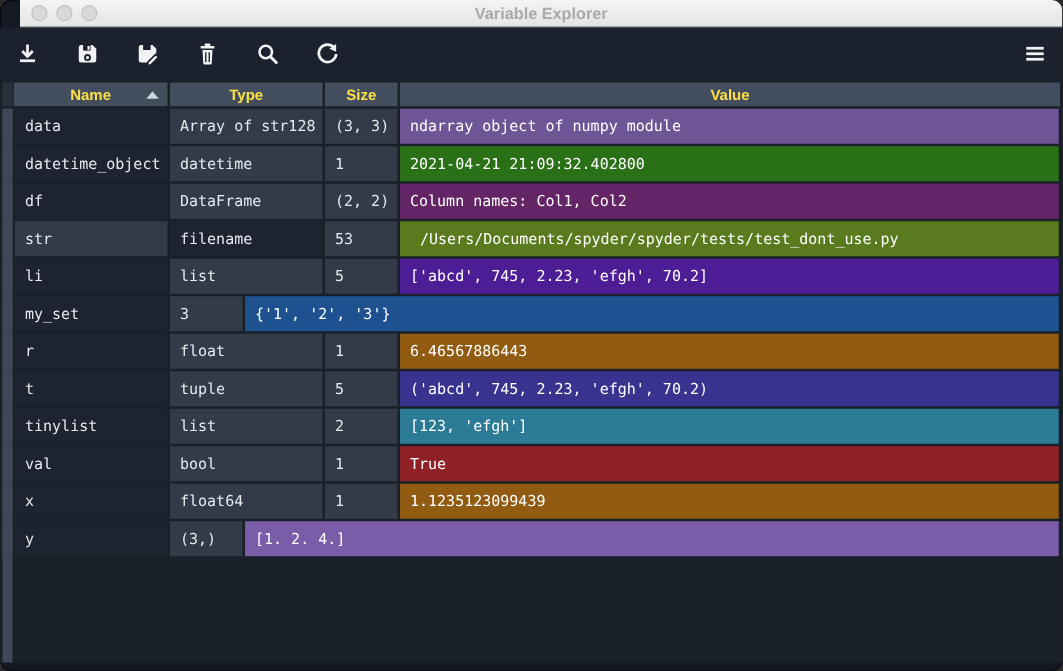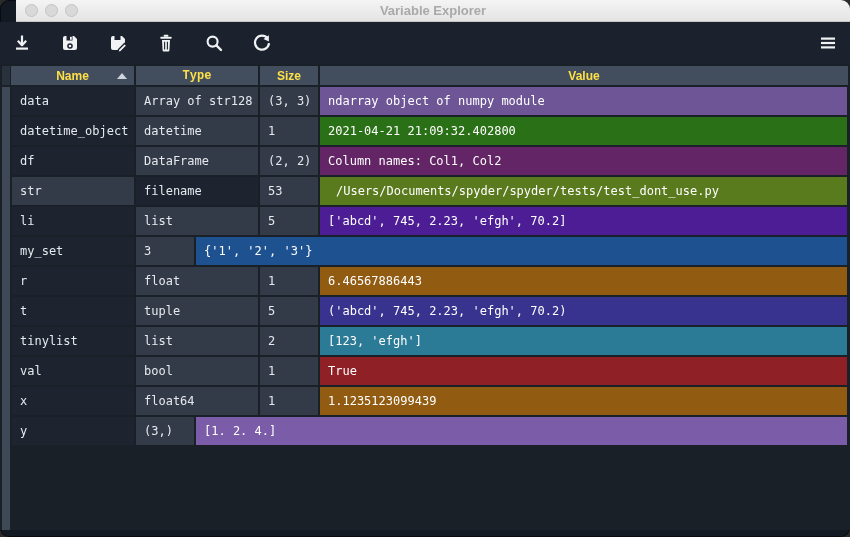--- a/index.html
+++ b/index.html
@@ -32,21 +32,21 @@
   .options-btn { position:absolute; right:12px; top:11px; }
   
   .table-area { position:absolute; top:64px; left:0; right:0; bottom:7px; background:#192028; padding-top:2px; }
   .gutter-rail { position:absolute; left:2px; top:23px; bottom:0; width:8px; background:#3e4856; }
   .corner { position:absolute; left:2px; top:2px; width:8px; height:19px; background:#29313d; }
   .thead { position:absolute; left:11px; right:2px; top:2px; height:19px; display:flex; gap:2px; }
   .th {
     background:#424d5d; color:#fde047; font-size:12px; font-weight:bold;
     display:flex; align-items:center; justify-content:center; position:relative; cursor:pointer;
   }
-  .th-name { width:123px; } .th-type { width:122px;font-family:Liberation Mono, monospace; } .th-size { width:58px; } .th-value { flex:1; }
+  .th-name { width:123px; } .th-type { width:122px; } .th-size { width:58px; } .th-value { flex:1; }
   .sort-arrow {
     position:absolute; right:7px; top:7px; width:0; height:0;
     border-left:5px solid transparent; border-right:5px solid transparent; border-bottom:6px solid #cdd4de;
   }
   .rows { position:absolute; left:2px; right:3px; top:23px; }
   .row { display:flex; height:28px; margin-bottom:2px; gap:2px; cursor:default;text-align:center; }
   .gcell { width:8px; background:#3e4856; flex:none; }
   .cell {
     display:flex; align-items:center; padding-left:8px;
     font-family:"DejaVu Sans Mono","Liberation Mono",monospace; font-size:12px;

